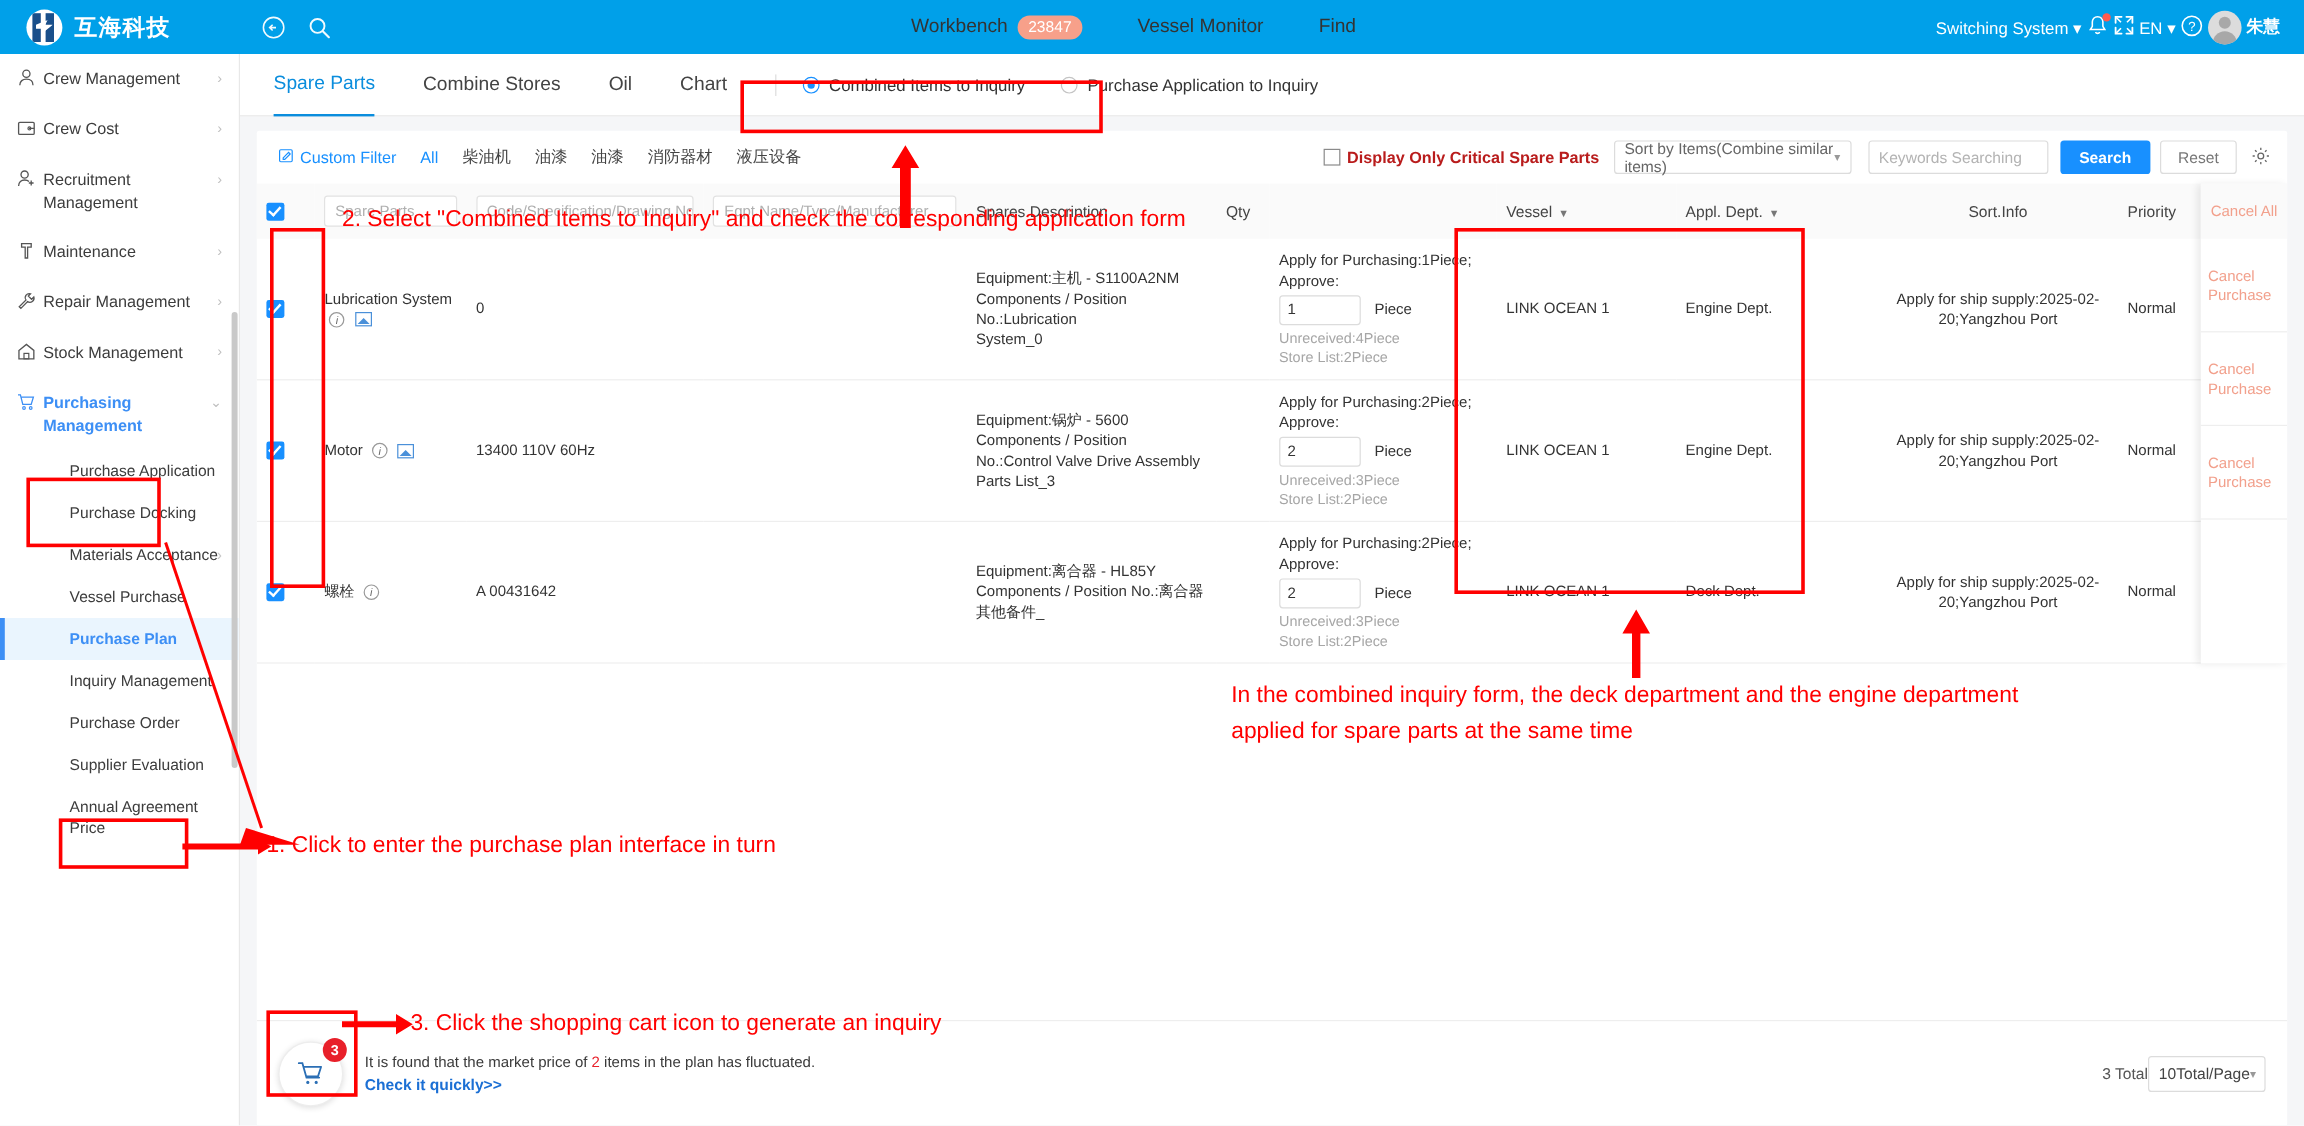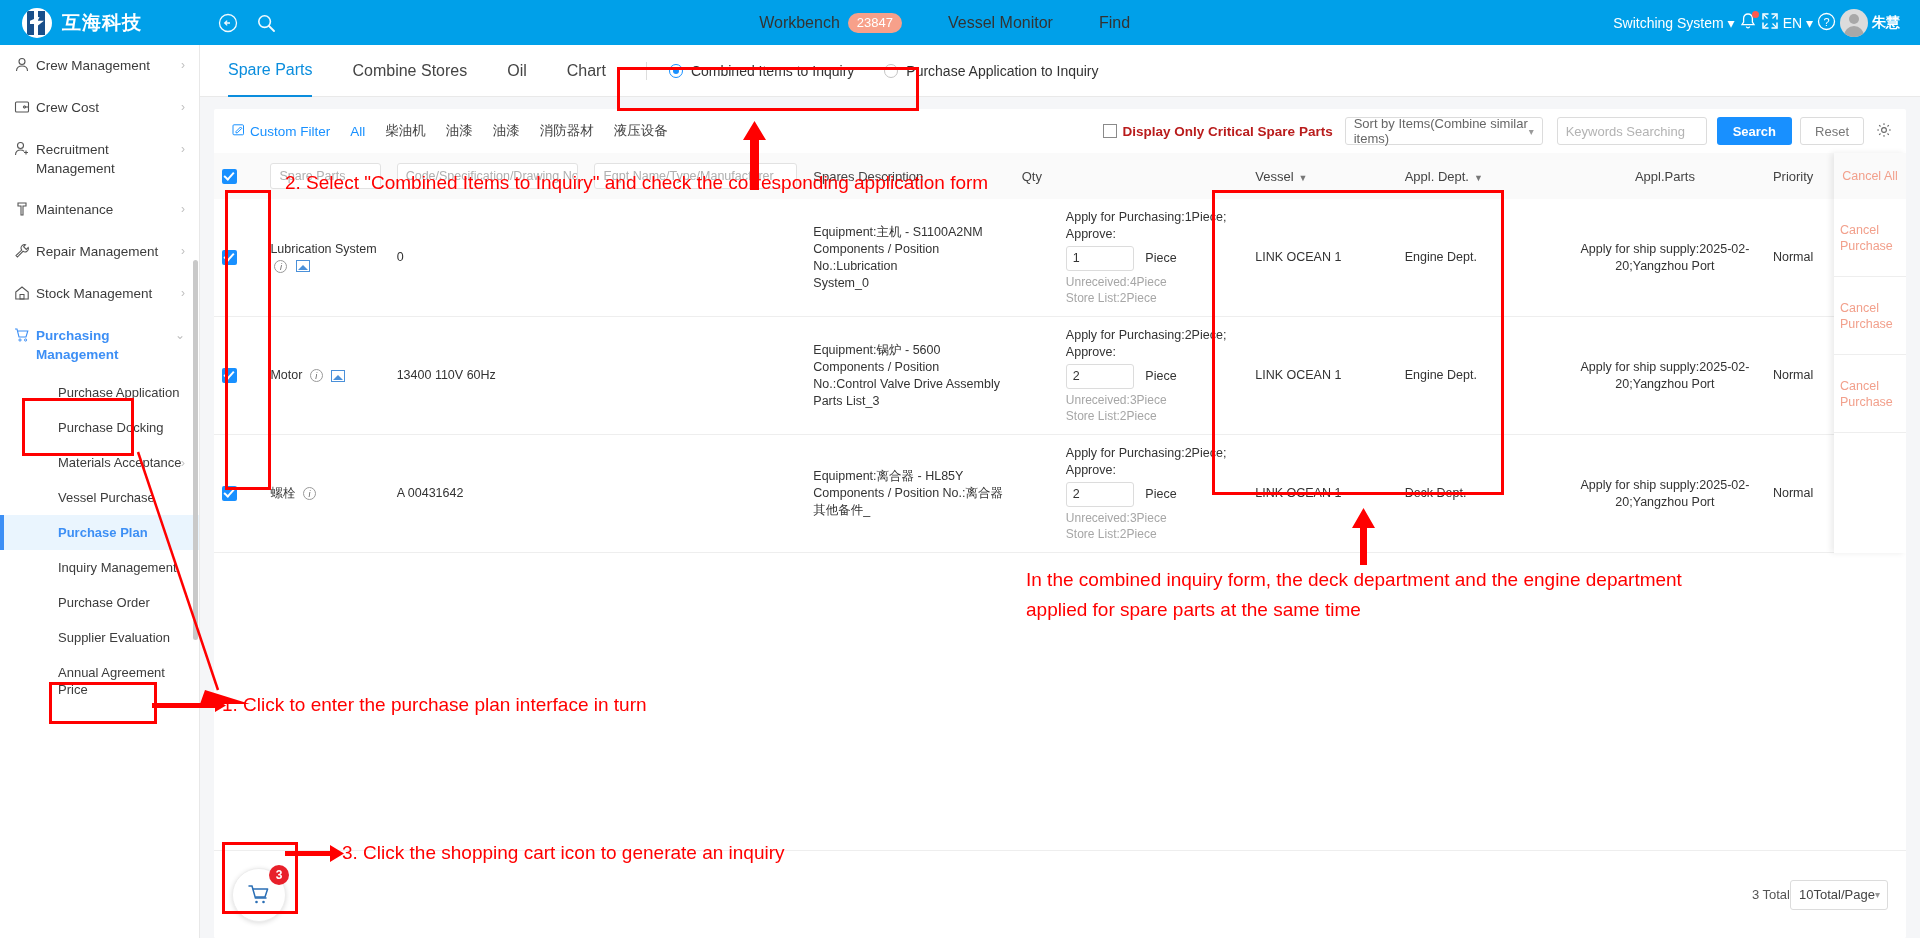--- a/index.html
+++ b/index.html
@@ -435,21 +435,21 @@
                   <span class="hinput">Code/Specification/Drawing No.</span>
                 </th>
               <th>
                   <span class="hinput">Eqpt.Name/Type/Manufacturer</span>
                 </th>
               <th>Spares Description</th>
               <th>Qty</th>
               <th></th>
               <th><span>Vessel</span><span class="sortcaret">▼</span></th>
               <th><span>Appl. Dept.</span><span class="sortcaret">▼</span></th>
-              <th style="text-align:center">Appl.Parts</th>
+              <th style="text-align:center">Sort.Info</th>
               <th>Priority</th>
               <th></th>
             </tr>
           </thead>
           <tbody>
             <tr style="height:78px">
               <td><span class="cb-on"></span></td>
               <td>
                 <span>Lubrication System</span>
                 <span class="iinfo">i</span>
@@ -559,20 +559,24 @@
       <div id="bottombar">
         <div class="cart-circle">
           <span class="cart-badge">3</span>
           <svg width="26" height="26" viewBox="0 0 26 26">
               <path d="M3 4 h3 l3.4 12 h10.6" fill="none" stroke="#2b6fb5" stroke-width="1.5" stroke-linecap="round"></path>
               <path d="M6.6 7 h15 l-2.6 8 H9.4" fill="none" stroke="#2b6fb5" stroke-width="1.5" stroke-linejoin="round"></path>
               <circle cx="10.5" cy="20" r="1.3" fill="#2b6fb5"></circle>
               <circle cx="17.5" cy="20" r="1.3" fill="#2b6fb5"></circle>
             </svg>
         </div>
+        <div class="bot-txt">
+          <div class="l1"><span>It is found that the market price of </span><b>2</b><span> items in the plan has fluctuated.</span></div>
+          <div class="l2">Check it quickly&gt;&gt;</div>
+        </div>
         <div class="bot-right">
           <span class="total-txt">3 Total</span>
           <span class="page-sel">
             <span>10Total/Page</span>
             <span style="font-size:10px;color:#999">▾</span>
           </span>
         </div>
       </div>
 
     </div>

